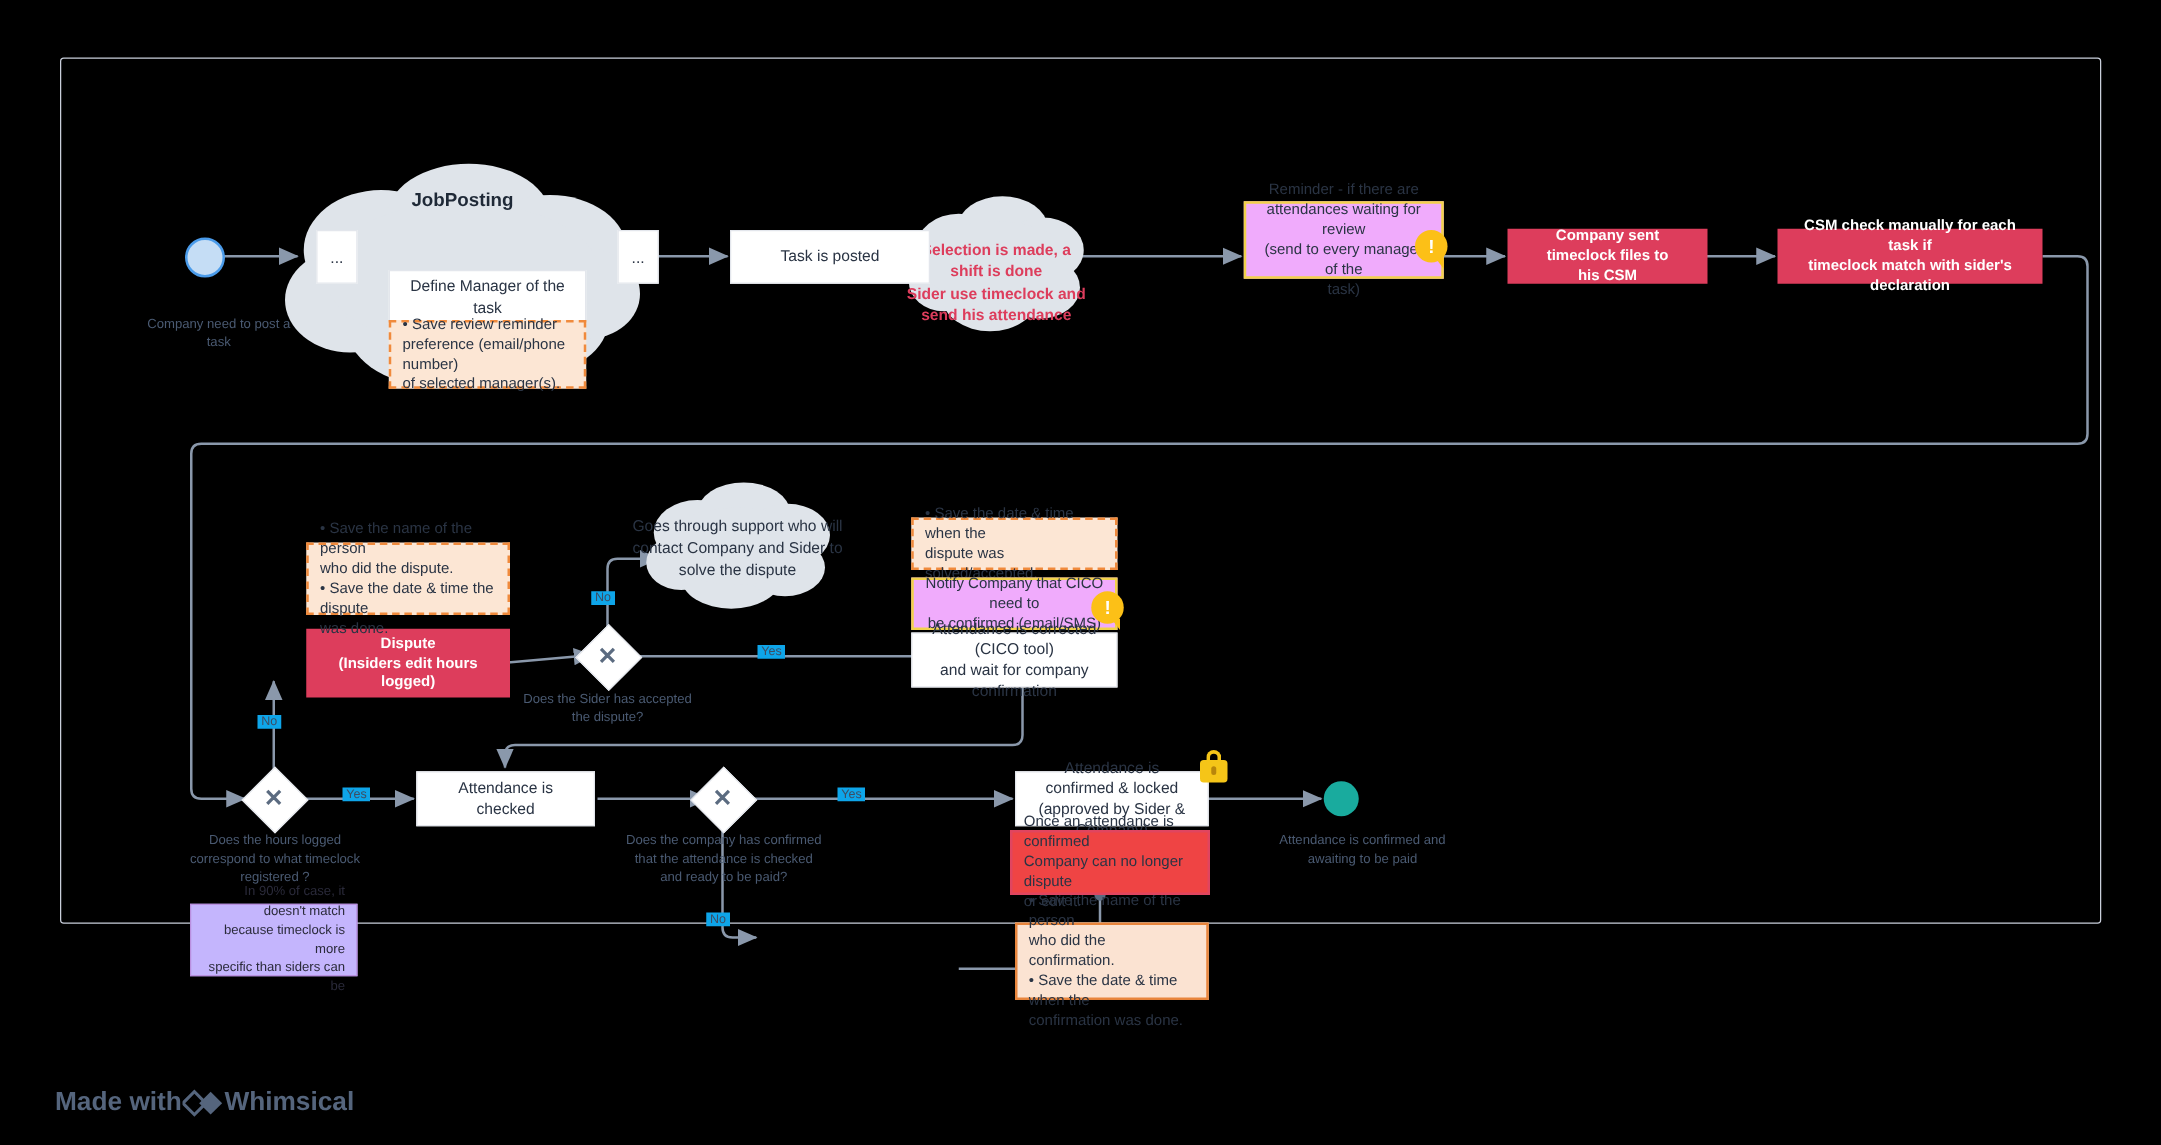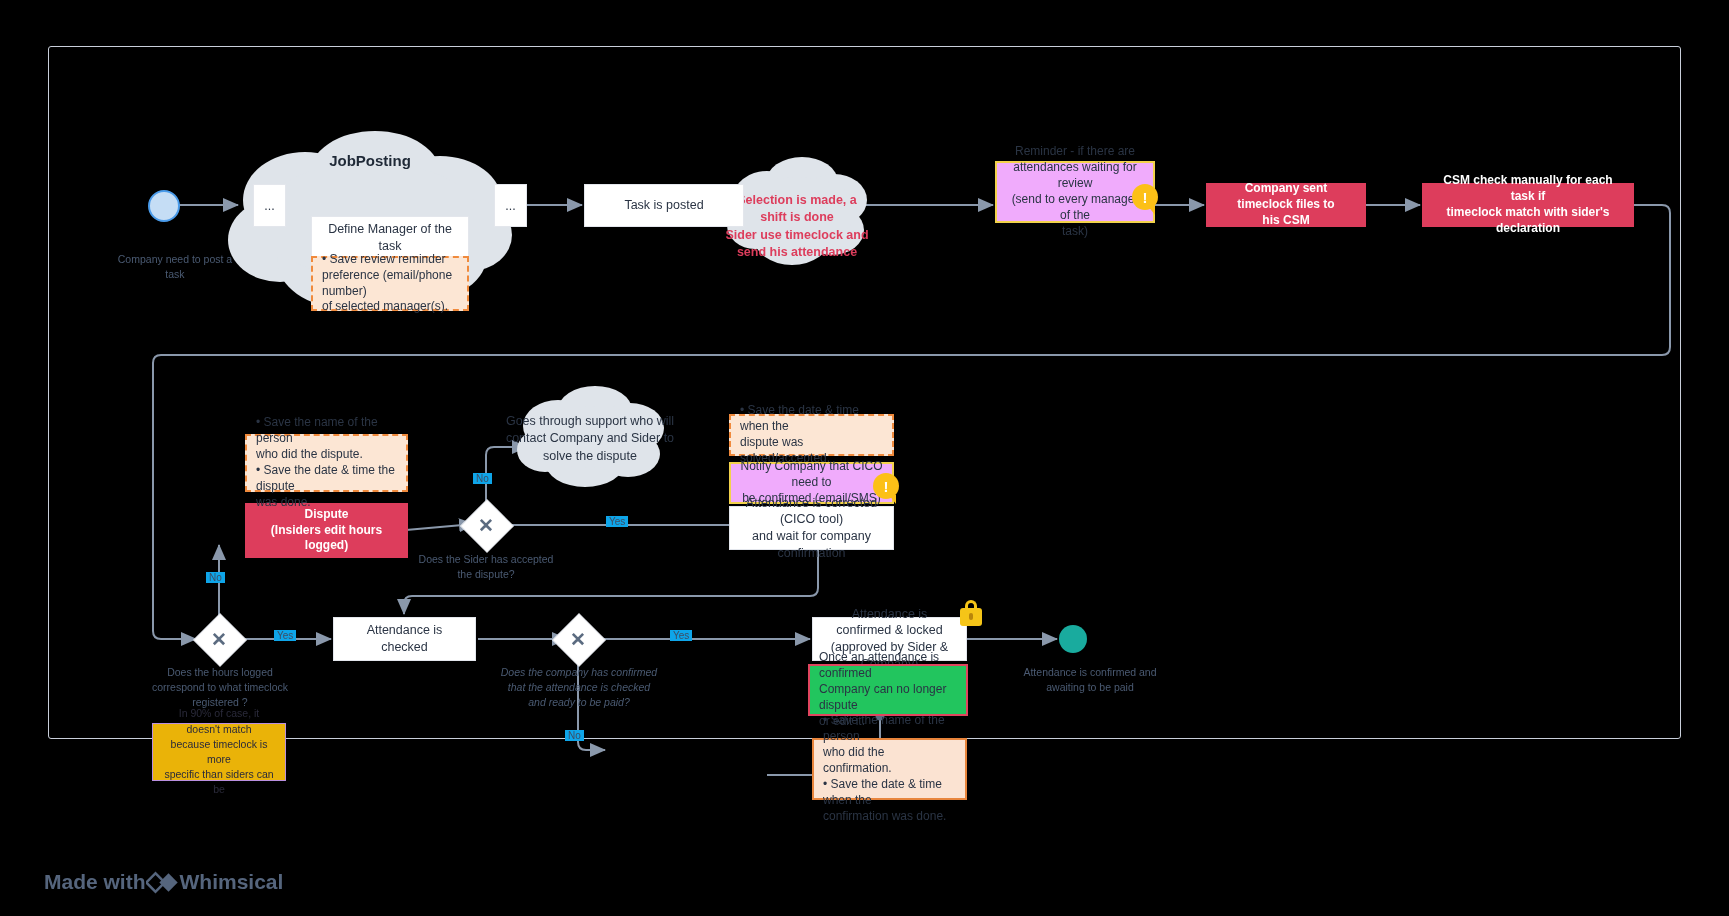--- a/index.html
+++ b/index.html
@@ -20,25 +20,25 @@
   
   .box-yellow{background:#f0abfc;border:2px solid #f2d24b;color:#2a3444;font-size:12px;
     padding:6px 9px;}
   
   .box-orange-dash{background:#fce6d4;border:2px dashed #f08a3c;color:#2a3444;
     font-size:12px;padding:6px 9px;text-align:left;justify-content:flex-start;}
   
   .box-orange-solid{background:#fbe3d2;border:2px solid #e8853c;color:#2a3444;
     font-size:12px;padding:6px 9px;text-align:left;justify-content:flex-start;}
   
-  .box-pink{background:#22c55e;border:2px solid #e0455f;color:#2a3444;font-size:12px;
+  .box-pink{background:#ef4444;border:2px solid #e0455f;color:#2a3444;font-size:12px;
     padding:6px 9px;text-align:left;justify-content:flex-start;}
   
-  .box-purple{background:#eab308;border:1px solid #b98fdf;color:#2a2a3a;font-size:10.5px;
-    padding:7px 9px;text-align:center;justify-content:flex-start;line-height:1.45;}
+  .box-purple{background:#c4b5fd;border:1px solid #b98fdf;color:#2a2a3a;font-size:10.5px;
+    padding:7px 9px;text-align:right;justify-content:flex-start;line-height:1.45;}
 
   .cloud-wrap{position:absolute;}
   .cloud-label{position:absolute;left:0;right:0;text-align:center;
     font-size:12.5px;color:#2a3444;line-height:1.38;white-space:pre-line;}
   .cloud-label.red{color:#dd3d5c;font-weight:bold;font-size:12.5px;}
   .cloud-title{position:absolute;left:0;right:0;text-align:center;font-size:15px;
     font-weight:bold;color:#1f2937;}
 
   .diamond{position:absolute;width:36px;height:36px;background:#fff;
     transform:rotate(45deg);border:1px solid #e3e6ec;}
@@ -244,21 +244,21 @@
   <div class="edge-label" style="left:274px;top:630px;">Yes</div>
 
   <div class="node box-purple wtext" style="left:152px;top:723px;width:134px;height:58px;">In 90% of case, it doesn't match
 because timeclock is more
 specific than siders can be</div>
 
   <div class="node box-white wtext" style="left:333px;top:617px;width:143px;height:44px;">Attendance is checked</div>
 
   <div class="diamond" style="left:560px;top:621px;"></div>
   <div class="diamond-x" style="left:560px;top:621px;">✕</div>
-  <div class="cap" style="left:490px;width:178px;top:665px;font-style:italic;">Does the company has confirmed
+  <div class="cap" style="left:490px;width:178px;top:665px;">Does the company has confirmed
 that the attendance is checked
 and ready to be paid?</div>
   <div class="edge-label" style="left:670px;top:630px;">Yes</div>
   <div class="edge-label" style="left:565px;top:730px;">No</div>
 
   <div class="node box-orange-solid wtext" style="left:812px;top:738px;width:155px;height:62px;">• Save the name of the person
 who did the confirmation.
 • Save the date &amp; time when the
 confirmation was done.</div>
 

